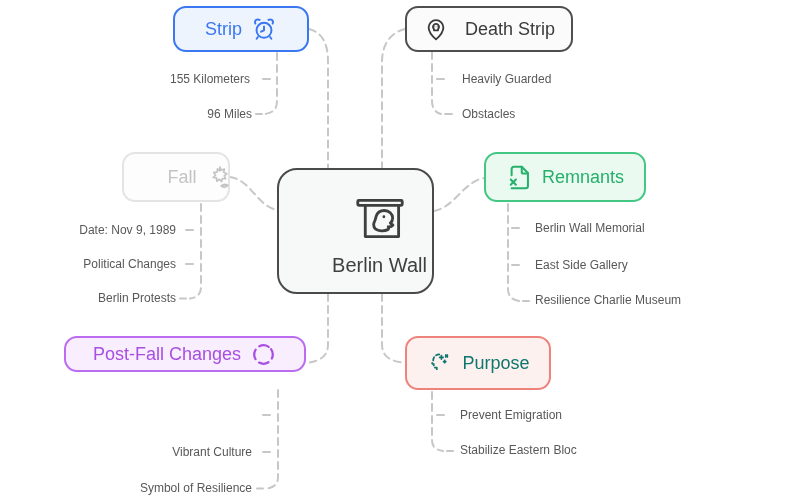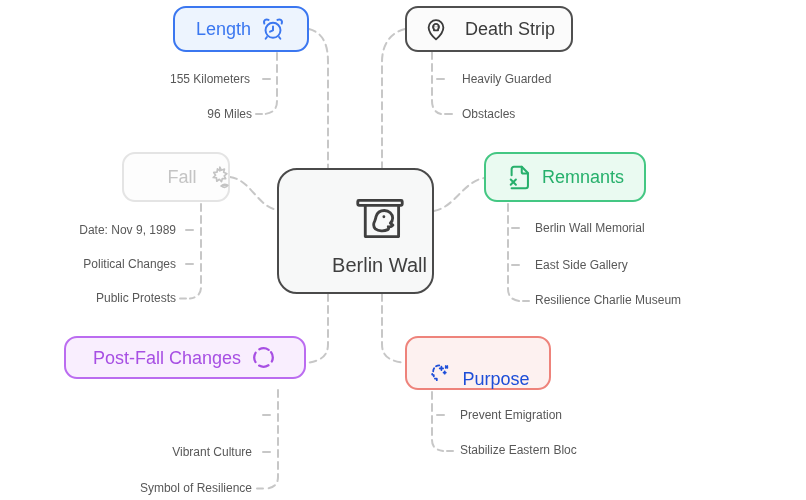--- a/index.html
+++ b/index.html
@@ -13,21 +13,21 @@
     position:absolute; display:flex; align-items:center; justify-content:center;
     gap:9px; border:2px solid; border-radius:13px; font-size:18px; font-weight:500;
     white-space:nowrap; background:#fff; z-index:2; cursor:default;
   }
   .node .nlabel { line-height:1; }
   .node-length        { background:#edf4fe; border-color:#3b77f0; color:#3b77f0; }
   .node-death-strip   { background:#fbfbfb; border-color:#4f4f4f; color:#3b3b3b;gap:16px; }
   .node-fall          { background:#fdfdfd; border-color:#e4e4e4; color:#c4c4c4;padding-left:48px; }
   .node-remnants      { background:#eafaf1; border-color:#44c783; color:#27b06c; }
   .node-post-fall-changes { background:#f9eefe; border-color:#bb6cf0; color:#a74fe3; }
-  .node-purpose       { background:#fdf1f0; border-color:#ee837b; color:#1d4ed8;align-items:flex-end; }
+  .node-purpose       { background:#fdf1f0; border-color:#ee837b; color:#0f766e; }
   .node-center {
     background:#f7f8f8; border-color:#4a4a4a; color:#3f3f3f; border-width:2.5px;
     border-radius:20px; flex-direction:column; gap:6px; font-size:20px; font-weight:500;
   }
   .child {
     position:absolute; font-size:12px; font-weight:500; color:#585858;
     line-height:22px; white-space:nowrap; z-index:2;
   }
   .icon { display:flex; align-items:center; justify-content:center; }
   .icon svg { display:block; }
@@ -68,21 +68,21 @@
     <path d="M263 415 h9"></path>
       <path d="M263 452 h9"></path>
       <path d="M257 488.5 h6"></path>
 
     <path d="M432 392 V440 C432 448 437 450 443 451"></path>
     <path d="M437 415 h9"></path>
       <path d="M447 451 h6"></path>
   </svg>
 
   <div class="node node-length" style="left:173px; top:6px; width:136px; height:46px;">
-    <span class="nlabel">Length</span>
+    <span class="nlabel">Strip</span>
     <span class="icon">
       <svg width="26" height="26" viewBox="0 0 24 24" stroke="currentColor" stroke-width="1.8" fill="none" stroke-linecap="round" stroke-linejoin="round">
         <circle cx="12" cy="13.2" r="6.9"></circle>
         <path d="M12 13.2 V9.6 M12 13.2 l-2.7 1.3"></path>
         <path d="M4 7 C2.9 4.2 5.4 2.3 7.9 3.6"></path>
         <path d="M20 7 C21.1 4.2 18.6 2.3 16.1 3.6"></path>
         <path d="M6.4 19.4 5.2 21 M17.6 19.4 18.8 21"></path>
       </svg>
     </span>
   </div>
@@ -115,21 +115,21 @@
       <svg width="27" height="27" viewBox="0 0 24 24" stroke="currentColor" stroke-width="1.8" fill="none" stroke-linecap="round" stroke-linejoin="round">
         <path d="M5 21.5 h12.5 a2 2 0 0 0 2-2 V8 L14 2.5 H7 a2 2 0 0 0-2 2 v5.5"></path>
         <path d="M14 2.5 V7 a1.5 1.5 0 0 0 1.5 1.5 h4"></path>
         <path d="m4.2 13.8 4.6 4.6"></path>
         <path d="m8.8 13.8-4.6 4.6"></path>
       </svg>
     </span>
     <span class="nlabel">Remnants</span>
   </div>
 
-  <div class="node node-post-fall-changes" style="left:64px; top:336px; width:242px; height:43px;">
+  <div class="node node-post-fall-changes" style="left:64px; top:336px; width:242px; height:36px;">
     <span class="nlabel">Post-Fall Changes</span>
     <span class="icon">
       <svg width="27" height="27" viewBox="0 0 24 24" stroke="currentColor" stroke-width="2" fill="none" stroke-linecap="round">
         <circle cx="12" cy="12" r="8.2" stroke-dasharray="8.6 4.6" transform="rotate(-35 12 12)"></circle>
       </svg>
     </span>
   </div>
 
   <div class="node node-purpose" style="left:405px; top:336px; width:146px; height:54px;">
     <span class="icon">
@@ -156,21 +156,21 @@
   </div>
 
   <div class="child" style="right:556px; top:68px;">155 Kilometers</div>
   <div class="child" style="right:554px; top:103px;">96 Miles</div>
 
   <div class="child" style="left:462px; top:68px;">Heavily Guarded</div>
   <div class="child" style="left:462px; top:103px;">Obstacles</div>
 
   <div class="child" style="right:630px; top:219px;">Date: Nov 9, 1989</div>
   <div class="child" style="right:630px; top:253px;">Political Changes</div>
-  <div class="child" style="right:630px; top:287px;">Public Protests</div>
+  <div class="child" style="right:630px; top:287px;">Berlin Protests</div>
 
   <div class="child" style="left:535px; top:217px;">Berlin Wall Memorial</div>
   <div class="child" style="left:535px; top:254px;">East Side Gallery</div>
   <div class="child" style="left:535px; top:289px;">Resilience Charlie Museum</div>
 
   <div class="child" style="right:554px; top:441px;">Vibrant Culture</div>
   <div class="child" style="right:554px; top:477px;">Symbol of Resilience</div>
 
   <div class="child" style="left:460px; top:404px;">Prevent Emigration</div>
   <div class="child" style="left:460px; top:439px;">Stabilize Eastern Bloc</div>

